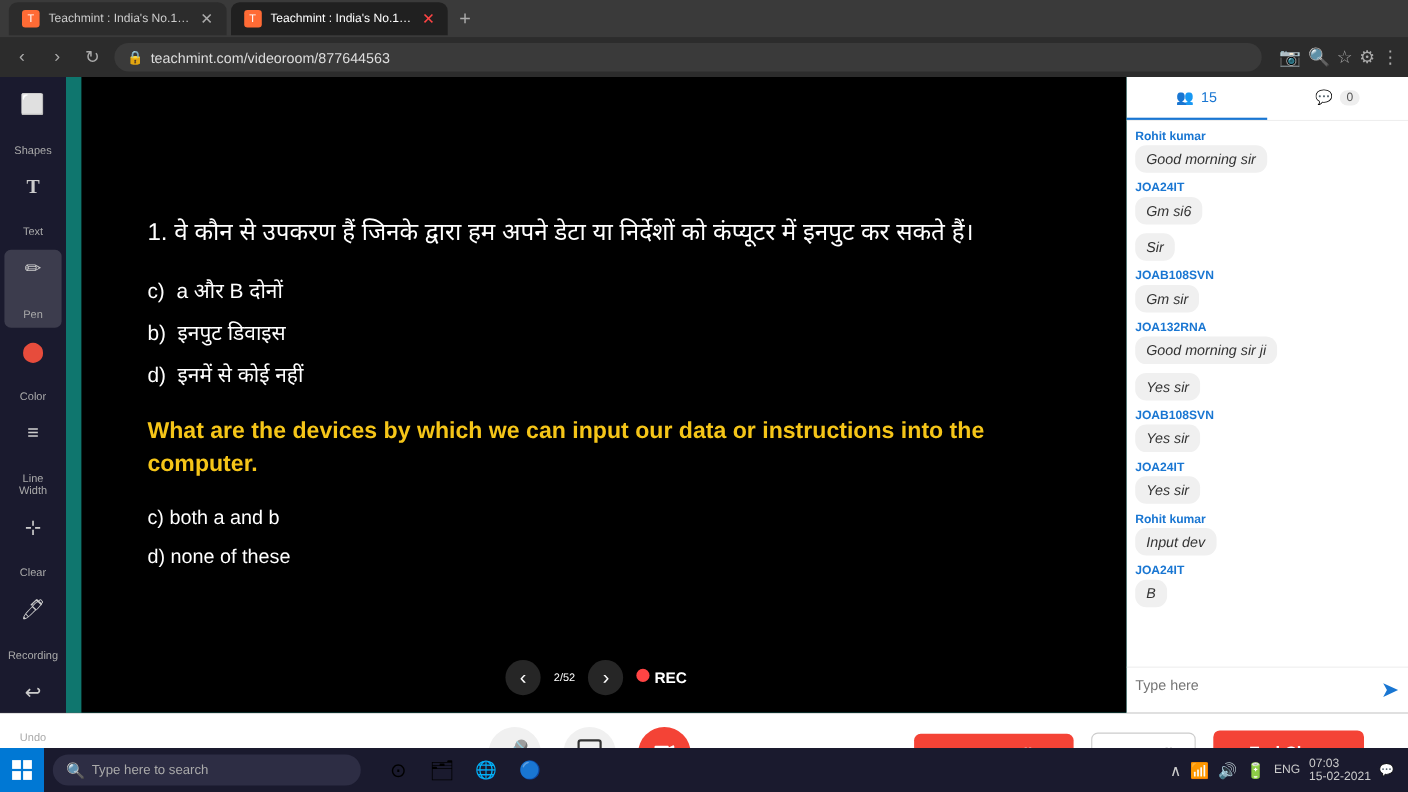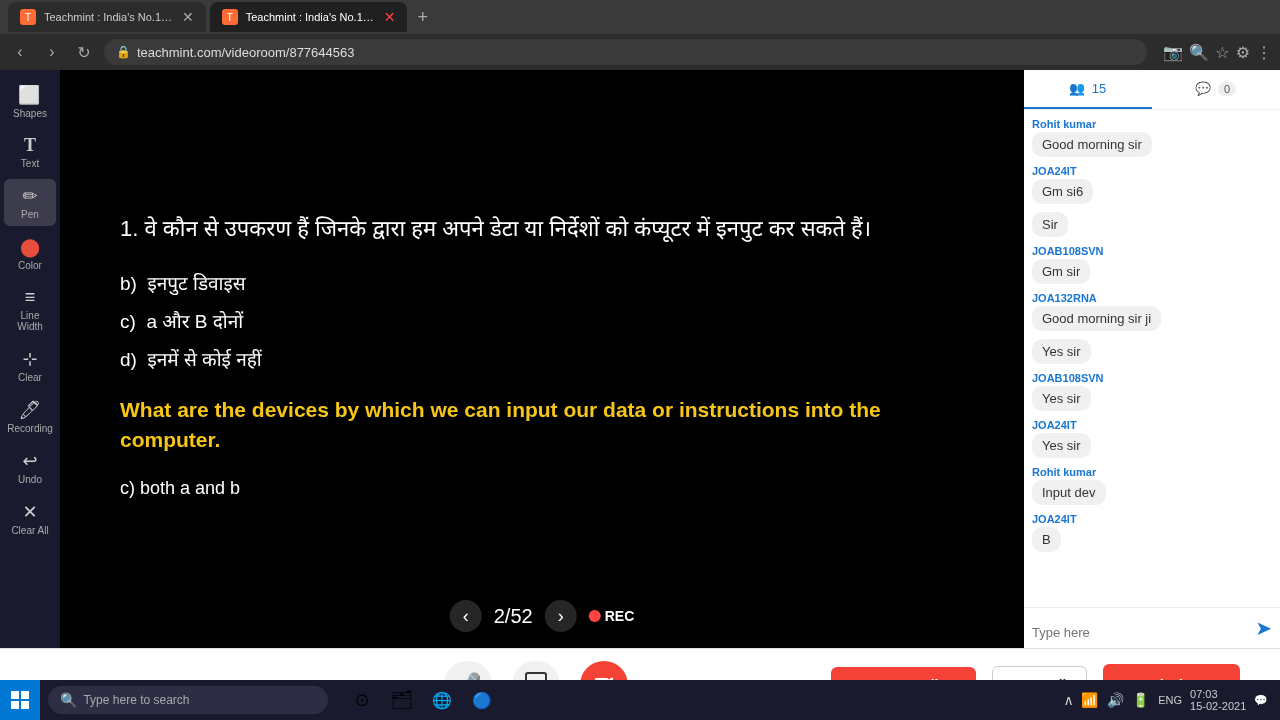--- a/index.html
+++ b/index.html
@@ -132,28 +132,30 @@
     }
     .tool-item.active { background: rgba(255,255,255,0.15); }
     .tool-icon {
       font-size: 18px;
       margin-bottom: 2px;
     }
     .tool-label {
       font-size: 10px;
       color: #aaa;
       text-align: center;
+      margin-top: 24px;
     }
 
     
     .canvas-area {
       flex: 1;
       background: #0f766e;
       position: relative;
       overflow: hidden;
+      padding-left: 14px;
     }
     .slide-content {
       width: 100%;
       height: 100%;
       display: flex;
       flex-direction: column;
       justify-content: center;
       padding: 30px 60px;
       background: #000;
       color: #fff;
@@ -200,25 +202,25 @@
       color: #fff;
       width: 32px;
       height: 32px;
       border-radius: 50%;
       font-size: 18px;
       cursor: pointer;
       display: flex;align-items:center;justify-content:center;
     }
     .slide-counter {
       color: #fff;
-      font-size: 20px;
+      font-size: 10px;
     }
     .rec-indicator {
       display: flex;
-      align-items: center;
+      align-items: flex-start;
       gap: 4px;
       color: #fff;
       font-size: 14px;
       font-weight: bold;
     }
     .rec-dot {
       width: 12px;
       height: 12px;
       border-radius: 50%;
       background: #f44;
@@ -277,24 +279,25 @@
       margin-bottom: 2px;
     }
     .msg-bubble {
       background: #f0f0f0;
       border-radius: 10px;
       padding: 5px 10px;
       font-size: 13px;
       color: #333;
       max-width: 200px;
       align-self: flex-start;
+      font-style: italic;
     }
     .chat-input-area {
       display: flex;
-      align-items: flex-end;
+      align-items: flex-start;
       border-top: 1px solid #eee;
       padding: 8px;
       gap: 6px;
     }
     .chat-input {
       flex: 1;
       border: none;
       outline: none;
       font-size: 13px;
       color: #666;
@@ -503,27 +506,28 @@
     <div class="tool-item">
       <span class="tool-icon">✕</span>
       <span class="tool-label">Clear All</span>
     </div>
   </div>
 
   <div class="canvas-area">
     <div class="slide-content">
       <div class="question-hindi">1. वे कौन से उपकरण हैं जिनके द्वारा हम अपने डेटा या निर्देशों को कंप्यूटर में इनपुट कर सकते हैं।</div>
       <div class="options-hindi">
+        <div>c)&nbsp; a और B दोनों</div>
         <div>b)&nbsp; इनपुट डिवाइस</div>
-        <div>c)&nbsp; a और B दोनों</div>
         <div>d)&nbsp; इनमें से कोई नहीं</div>
       </div>
       <div class="question-english">What are the devices by which we can input our data or instructions into the computer.</div>
       <div class="options-english">
         <div>c) both a and b</div>
+        <div>d) none of these</div>
       </div>
     </div>
 
     <div class="slide-nav">
       <button class="nav-arrow">‹</button>
       <span class="slide-counter">2/52</span>
       <button class="nav-arrow">›</button>
       <div class="rec-indicator">
         <div class="rec-dot"></div>
         <span>REC</span>

